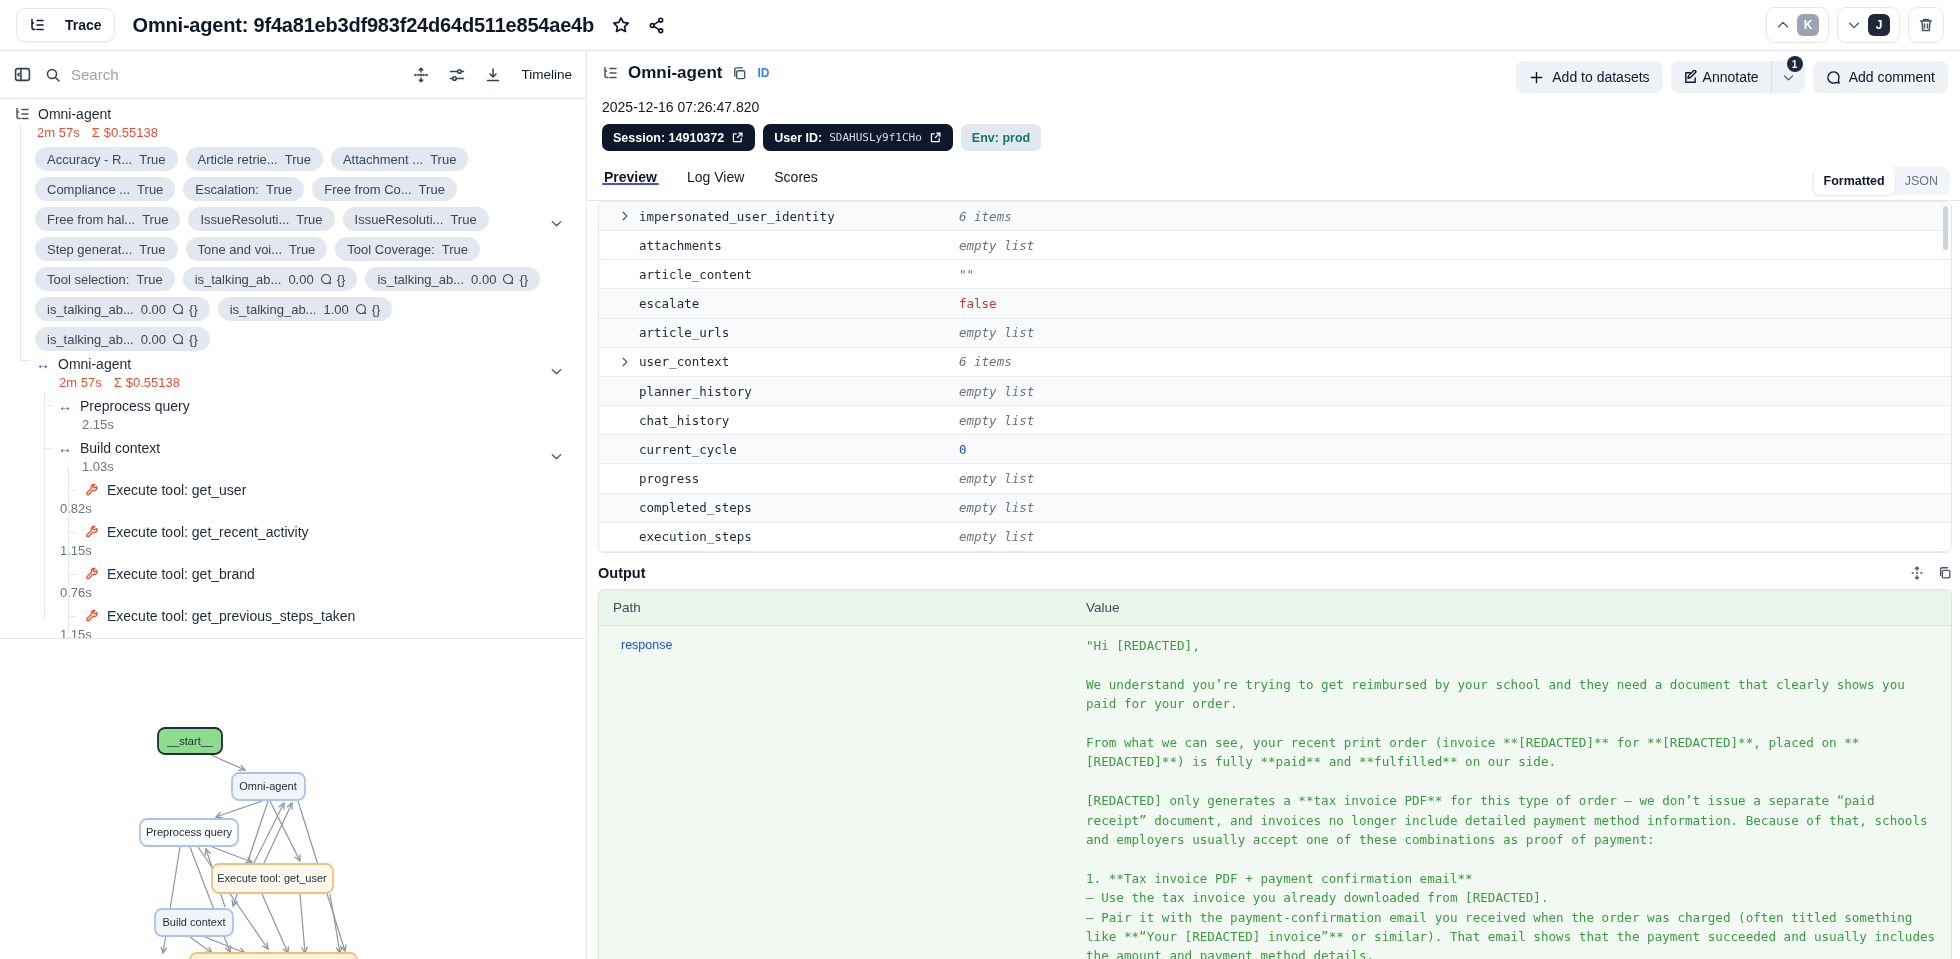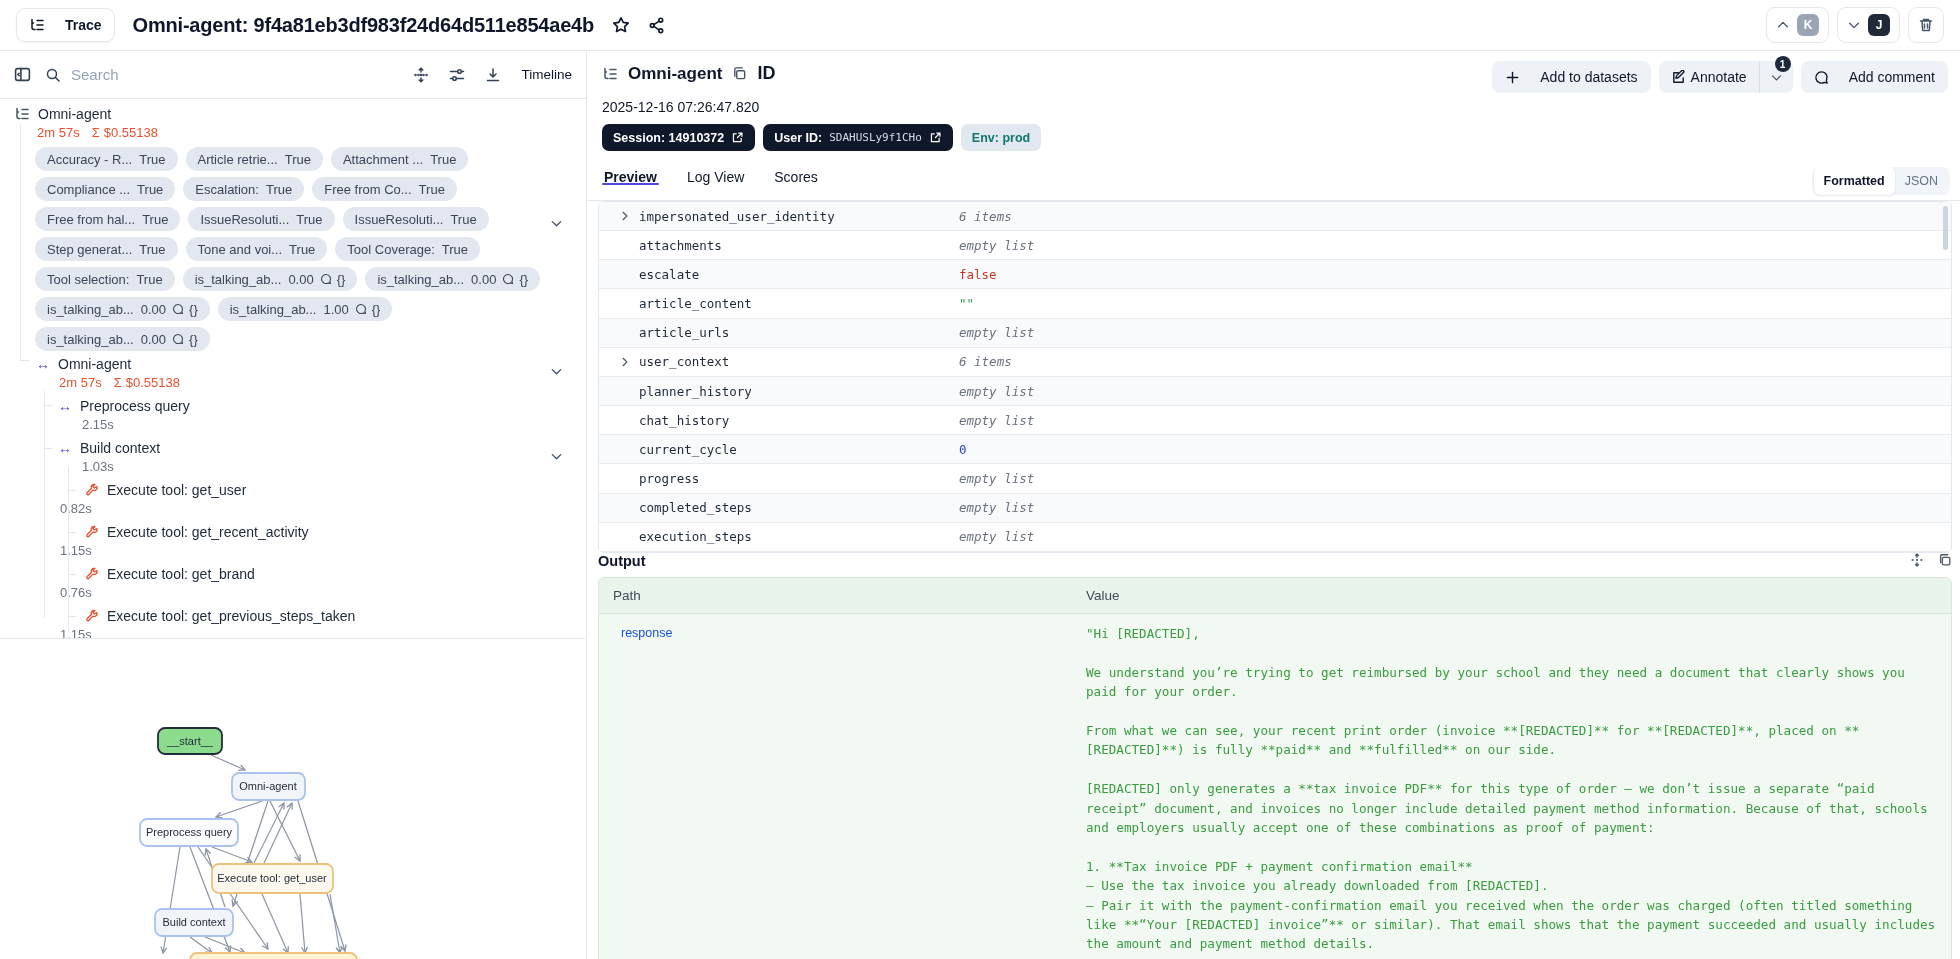--- a/index.html
+++ b/index.html
@@ -52,23 +52,23 @@
   .guide{position:absolute;background:#e2e8f0}
 
   .graph{position:absolute;top:587px;left:0;right:1px;bottom:0;border-top:1px solid #e5e7eb;background:#fff}
   .graph text{font-family:"Liberation Sans",sans-serif;font-size:11px;fill:#1f2937}
 
   
   .main{position:absolute;top:51px;left:588px;right:0;bottom:0;background:#fff;overflow:hidden}
   .m-inner{position:relative;height:100%}
   .mtitle-row{position:absolute;top:12px;left:14px;display:flex;align-items:center;gap:10px;color:#475569}
   .mtitle{font-size:17px;font-weight:700;color:#0f172a}
-  .mid-label{font-size:18px;font-weight:600;color:#0f172a}
+  .mid-label{font-size:12px;font-weight:600;color:#3b82f6}
   .actions{position:absolute;top:10px;right:12px;display:flex;gap:8px;align-items:center}
-  .a-btn{display:flex;align-items:center;gap:20px;height:32px;padding:0 13px;background:#eef1f5;border-radius:8px;
+  .a-btn{display:flex;align-items:center;gap:8px;height:32px;padding:0 13px;background:#eef1f5;border-radius:8px;
          font-size:14px;font-weight:500;color:#0f172a;cursor:pointer;white-space:nowrap}
   .split{display:flex;align-items:center;background:#eef1f5;border-radius:8px;height:32px}
   .split .seg1{display:flex;align-items:center;gap:5px;padding:0 12px;height:100%;cursor:pointer}
   .split .seg2{position:relative;display:flex;align-items:center;padding:0 10px;height:100%;
                border-left:1px solid #d9dee6;cursor:pointer;color:#475569}
   .nbadge{position:absolute;top:-5px;right:2px;min-width:16px;height:16px;border-radius:8px;background:#1e293b;
           color:#fff;font-size:10px;font-weight:700;display:flex;align-items:center;justify-content:center;padding:0 4px}
   .timestamp{position:absolute;top:48px;left:14px;font-size:14px;font-weight:500}
   .pills{position:absolute;top:73px;left:14px;display:flex;gap:8px}
   .pill{display:flex;align-items:center;gap:7px;height:27px;padding:0 11px;border-radius:7px;font-size:12.5px;
@@ -95,21 +95,21 @@
   .prow.shade{background:#f8fafc}
   .prow .chev{position:absolute;left:20px;color:#475569;cursor:pointer;display:flex}
   .pkey{margin-left:40px}
   .pval{position:absolute;left:360px;white-space:nowrap}
   .v-muted{color:var(--value-muted,#6b7280);font-style:italic}
   .v-false{color:var(--value-red,#c43a2a)}
   .v-str{color:var(--value-green,#2f9e44)}
   .v-num{color:var(--value-blue,#2743d8)}
   .scroll-thumb{position:absolute;right:3px;top:4px;width:5px;height:44px;border-radius:3px;background:#cbd5e1}
 
-  .out-head{display:flex;align-items:flex-start;color:#475569}
+  .out-head{margin-top:12px;display:flex;align-items:center;color:#475569}
   .out-title{font-size:14.5px;font-weight:700;color:#0f172a}
   .out-icons{margin-left:auto;display:flex;gap:14px;align-items:center}
   .out-table{margin-top:8px;border:1px solid #d8e7dc;border-radius:6px;overflow:hidden;height:420px;
              background:var(--output-body-bg,#f2f9f3)}
   .out-cols{height:36px;background:var(--output-header-bg,#e9f4eb);border-bottom:1px solid #d8e7dc;
             display:flex;align-items:center;position:relative;font-size:13.5px;font-weight:500;color:#3f4a5a}
   .out-cols .c1{margin-left:14px}
   .out-cols .c2{position:absolute;left:487px}
   .out-row{position:relative;padding:10px 0}
   .okey{position:absolute;left:22px;top:12px;font-family:Liberation Sans, sans-serif;font-size:12.5px;color:#1d4ed8}
@@ -561,27 +561,27 @@
                   <path d="M5.5 3l5 5-5 5"></path>
                 </svg>
               </span>
             <span class="pkey">impersonated_user_identity</span>
             <span class="pval v-muted">6 items</span>
           </div>
           <div class="prow">
             <span class="pkey">attachments</span>
             <span class="pval v-muted">empty list</span>
           </div>
+          <div class="prow">
+            <span class="pkey">article_content</span>
+            <span class="pval v-str">""</span>
+          </div>
           <div class="prow shade">
             <span class="pkey">escalate</span>
             <span class="pval v-false">false</span>
-          </div>
-          <div class="prow">
-            <span class="pkey">article_content</span>
-            <span class="pval v-str">""</span>
           </div>
           <div class="prow shade">
             <span class="pkey">article_urls</span>
             <span class="pval v-muted">empty list</span>
           </div>
           <div class="prow">
             <span class="chev">
                 <svg class="ic" width="12" height="12" viewBox="0 0 16 16">
                   <path d="M5.5 3l5 5-5 5"></path>
                 </svg>

